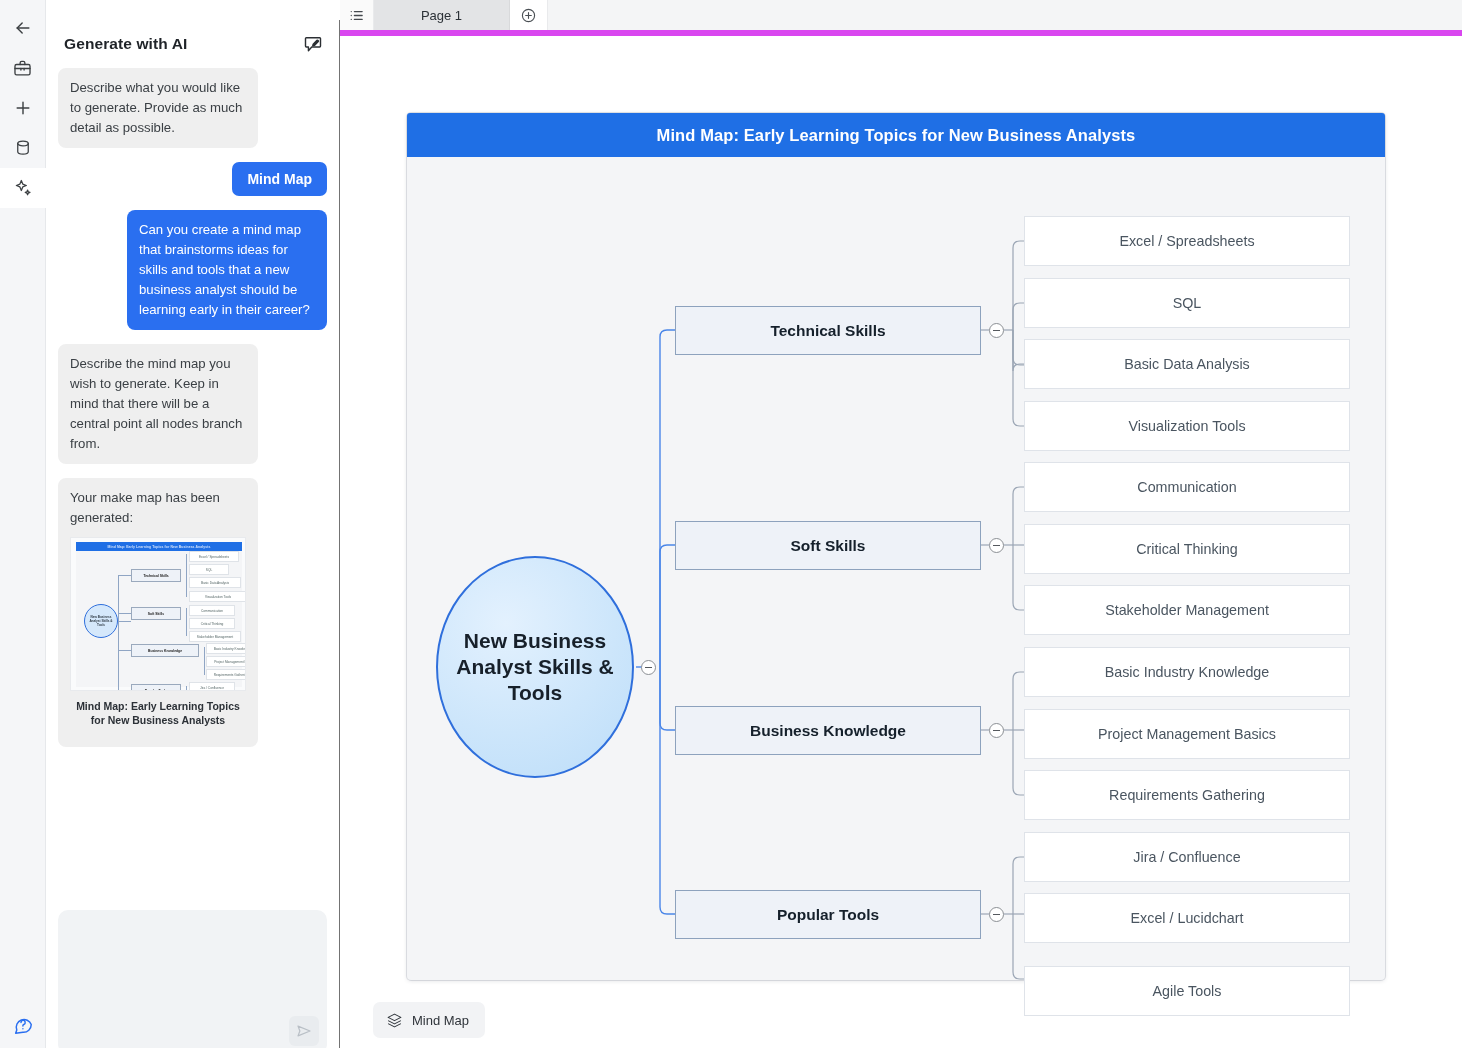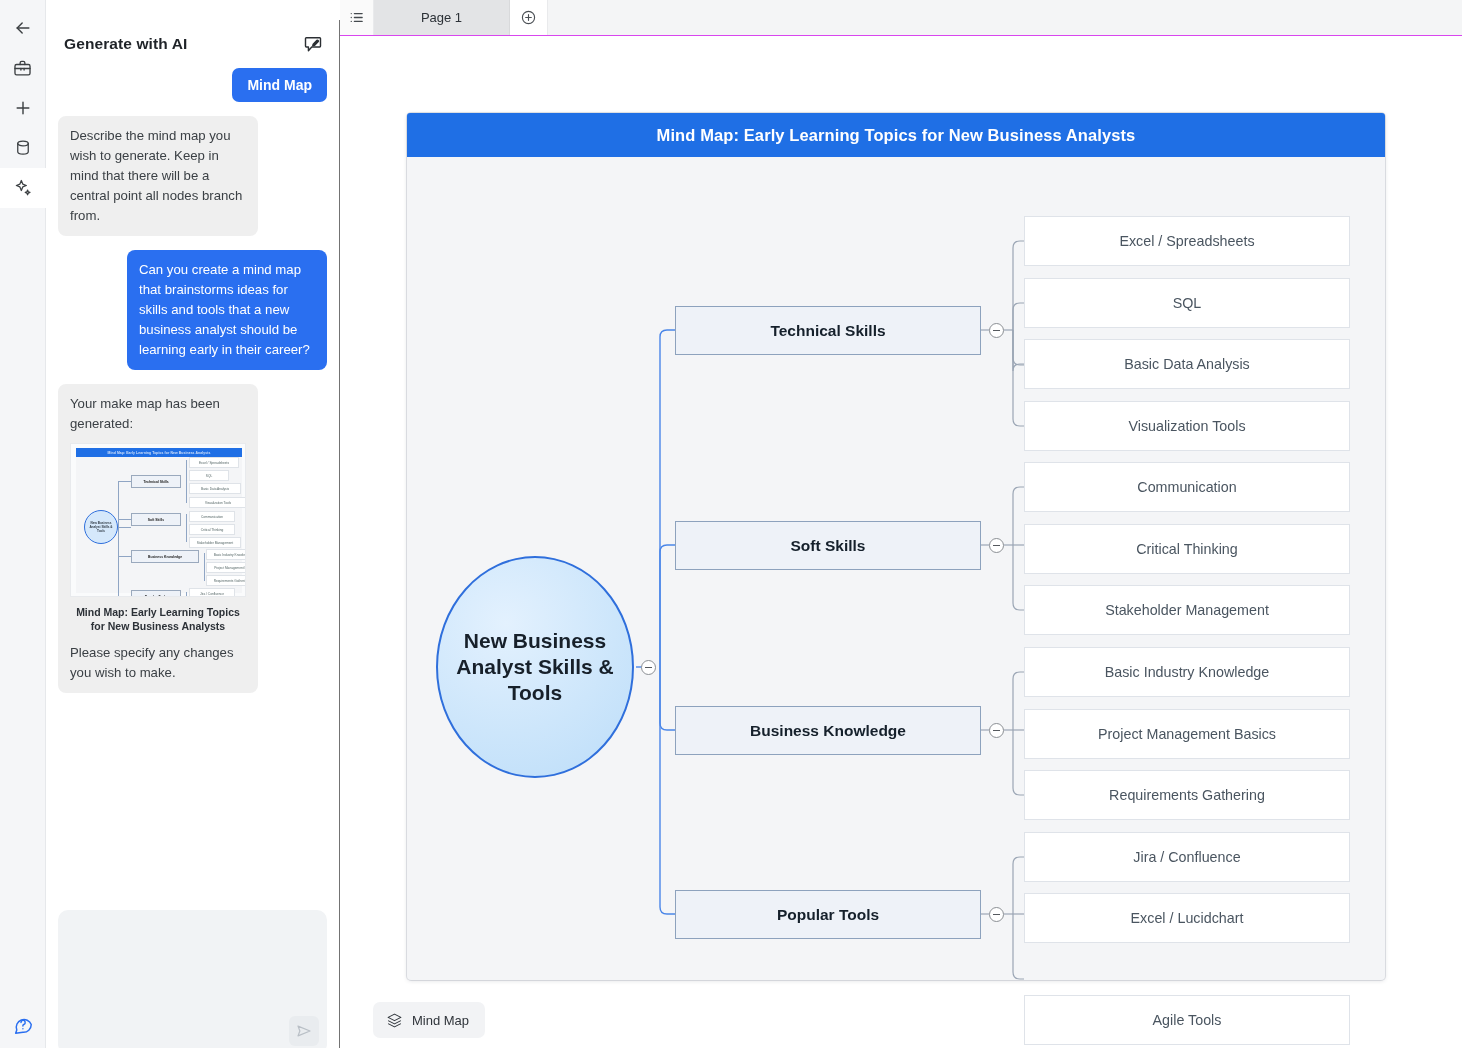--- a/index.html
+++ b/index.html
@@ -83,21 +83,21 @@
     position: relative; flex: 0 0 auto;
   }
   .send-btn {
     position: absolute; right: 8px; bottom: 8px; width: 30px; height: 30px; border-radius: 6px;
     background: #e9ecef; display: flex; align-items: center; justify-content: center;
     color: #b9bfc6; cursor: pointer;
   }
 
   
   .main { flex: 1 1 auto; height: 1048px; background: #ffffff; position: relative; }
-  .tabbar { height: 36px; background: #fafafa; border-bottom: 1px solid #d946ef;
+  .tabbar { height: 36px; background: #fafafa; border-bottom: 6px solid #d946ef;
             display: flex; align-items: stretch; }
   .tab-icon { width: 34px; display: flex; align-items: center; justify-content: center;
               color: #44494e; cursor: pointer; border-right: 1px solid #e9eaec; }
   .tab {
     min-width: 136px; background: #e3e4e6; display: flex; align-items: center;
     justify-content: center; font-size: 13px; color: #2c3137; cursor: pointer;
     border-right: 1px solid #d8d9db;
   }
   .tab-add { width: 38px; display: flex; align-items: center; justify-content: center;
              color: #4a4f54; cursor: pointer; background: #fff; border-right: 1px solid #e9eaec; }
@@ -203,28 +203,29 @@
       <div class="panel-title">Generate with AI</div>
       <div class="panel-head-icon">
         <svg width="20" height="20" viewBox="0 0 24 24" fill="none" stroke="#2b2f33" stroke-width="1.7" stroke-linecap="round" stroke-linejoin="round">
             <path d="M20 4.5H4a1 1 0 0 0-1 1v9a1 1 0 0 0 1 1h2.5V20l4-4.5H20a1 1 0 0 0 1-1v-9a1 1 0 0 0-1-1z"></path>
             <path d="M16.8 7.6l-4.6 4.6-.5 2 2-.5 4.6-4.6a1.1 1.1 0 0 0-1.5-1.5z" fill="#2b2f33"></path>
           </svg>
       </div>
     </div>
 
     <div class="chat">
+      <div class="bubble bot">Describe what you would like to generate. Provide as much detail as possible.</div>
 
       <div class="chip-row">
         <div class="chip">Mind Map</div>
       </div>
 
+      <div class="bubble user">Can you create a mind map that brainstorms ideas for skills and tools that a new business analyst should be learning early in their career?</div>
+
       <div class="bubble bot">Describe the mind map you wish to generate. Keep in mind that there will be a central point all nodes branch from.</div>
-
-      <div class="bubble user">Can you create a mind map that brainstorms ideas for skills and tools that a new business analyst should be learning early in their career?</div>
 
       <div class="bubble bot result">
         <div>Your make map has been generated:</div>
 
         <div class="thumb">
           <div class="thumb-bar">Mind Map: Early Learning Topics for New Business Analysts</div>
           <div class="thumb-body">
             <div class="t-circle">New Business Analyst Skills &amp; Tools</div>
 
             <div class="t-line" style="left:42px;top:24px;width:1px;height:116px;"></div>
@@ -256,21 +257,20 @@
             <div class="t-leaf" style="left:130px;top:105px;width:56px;">Project Management Basics</div>
             <div class="t-leaf" style="left:130px;top:118px;width:50px;">Requirements Gathering</div>
 
             <div class="t-line" style="left:110px;top:135px;width:1px;height:26px;"></div>
             <div class="t-leaf" style="left:113px;top:131px;width:46px;">Jira / Confluence</div>
 
           </div>
         </div>
 
         <div class="thumb-caption">Mind Map: Early Learning Topics for New Business Analysts</div>
-        <div>Please specify any changes you wish to make.</div>
       </div>
     </div>
 
     <div class="composer">
       <div class="send-btn">
         <svg width="18" height="18" viewBox="0 0 24 24" fill="none" stroke="#b9bfc6" stroke-width="1.6" stroke-linejoin="round">
             <path d="M4 5.5l16 6.5-16 6.5 2.5-6.5z"></path>
           </svg>
       </div>
     </div>
@@ -374,21 +374,21 @@
           <div class="leaf" style="top:305px;">Communication</div>
           <div class="leaf" style="top:367px;">Critical Thinking</div>
           <div class="leaf" style="top:428px;">Stakeholder Management</div>
 
           <div class="leaf" style="top:490px;">Basic Industry Knowledge</div>
           <div class="leaf" style="top:552px;">Project Management Basics</div>
           <div class="leaf" style="top:613px;">Requirements Gathering</div>
 
           <div class="leaf" style="top:675px;">Jira / Confluence</div>
           <div class="leaf" style="top:736px;">Excel / Lucidchart</div>
-          <div class="leaf" style="top:838px;">Agile Tools</div>
+          <div class="leaf" style="top:809px;">Agile Tools</div>
         </div>
       </div>
 
       <div class="bottom-chip">
         <span style="display:flex;">
           <svg width="17" height="17" viewBox="0 0 24 24" fill="none" stroke="#2f343a" stroke-width="1.5" stroke-linejoin="round">
               <path d="M12 3l9 4.6-9 4.6-9-4.6z"></path>
               <path d="M3 12.2l9 4.6 9-4.6"></path>
               <path d="M3 16.4l9 4.6 9-4.6"></path>
             </svg>

